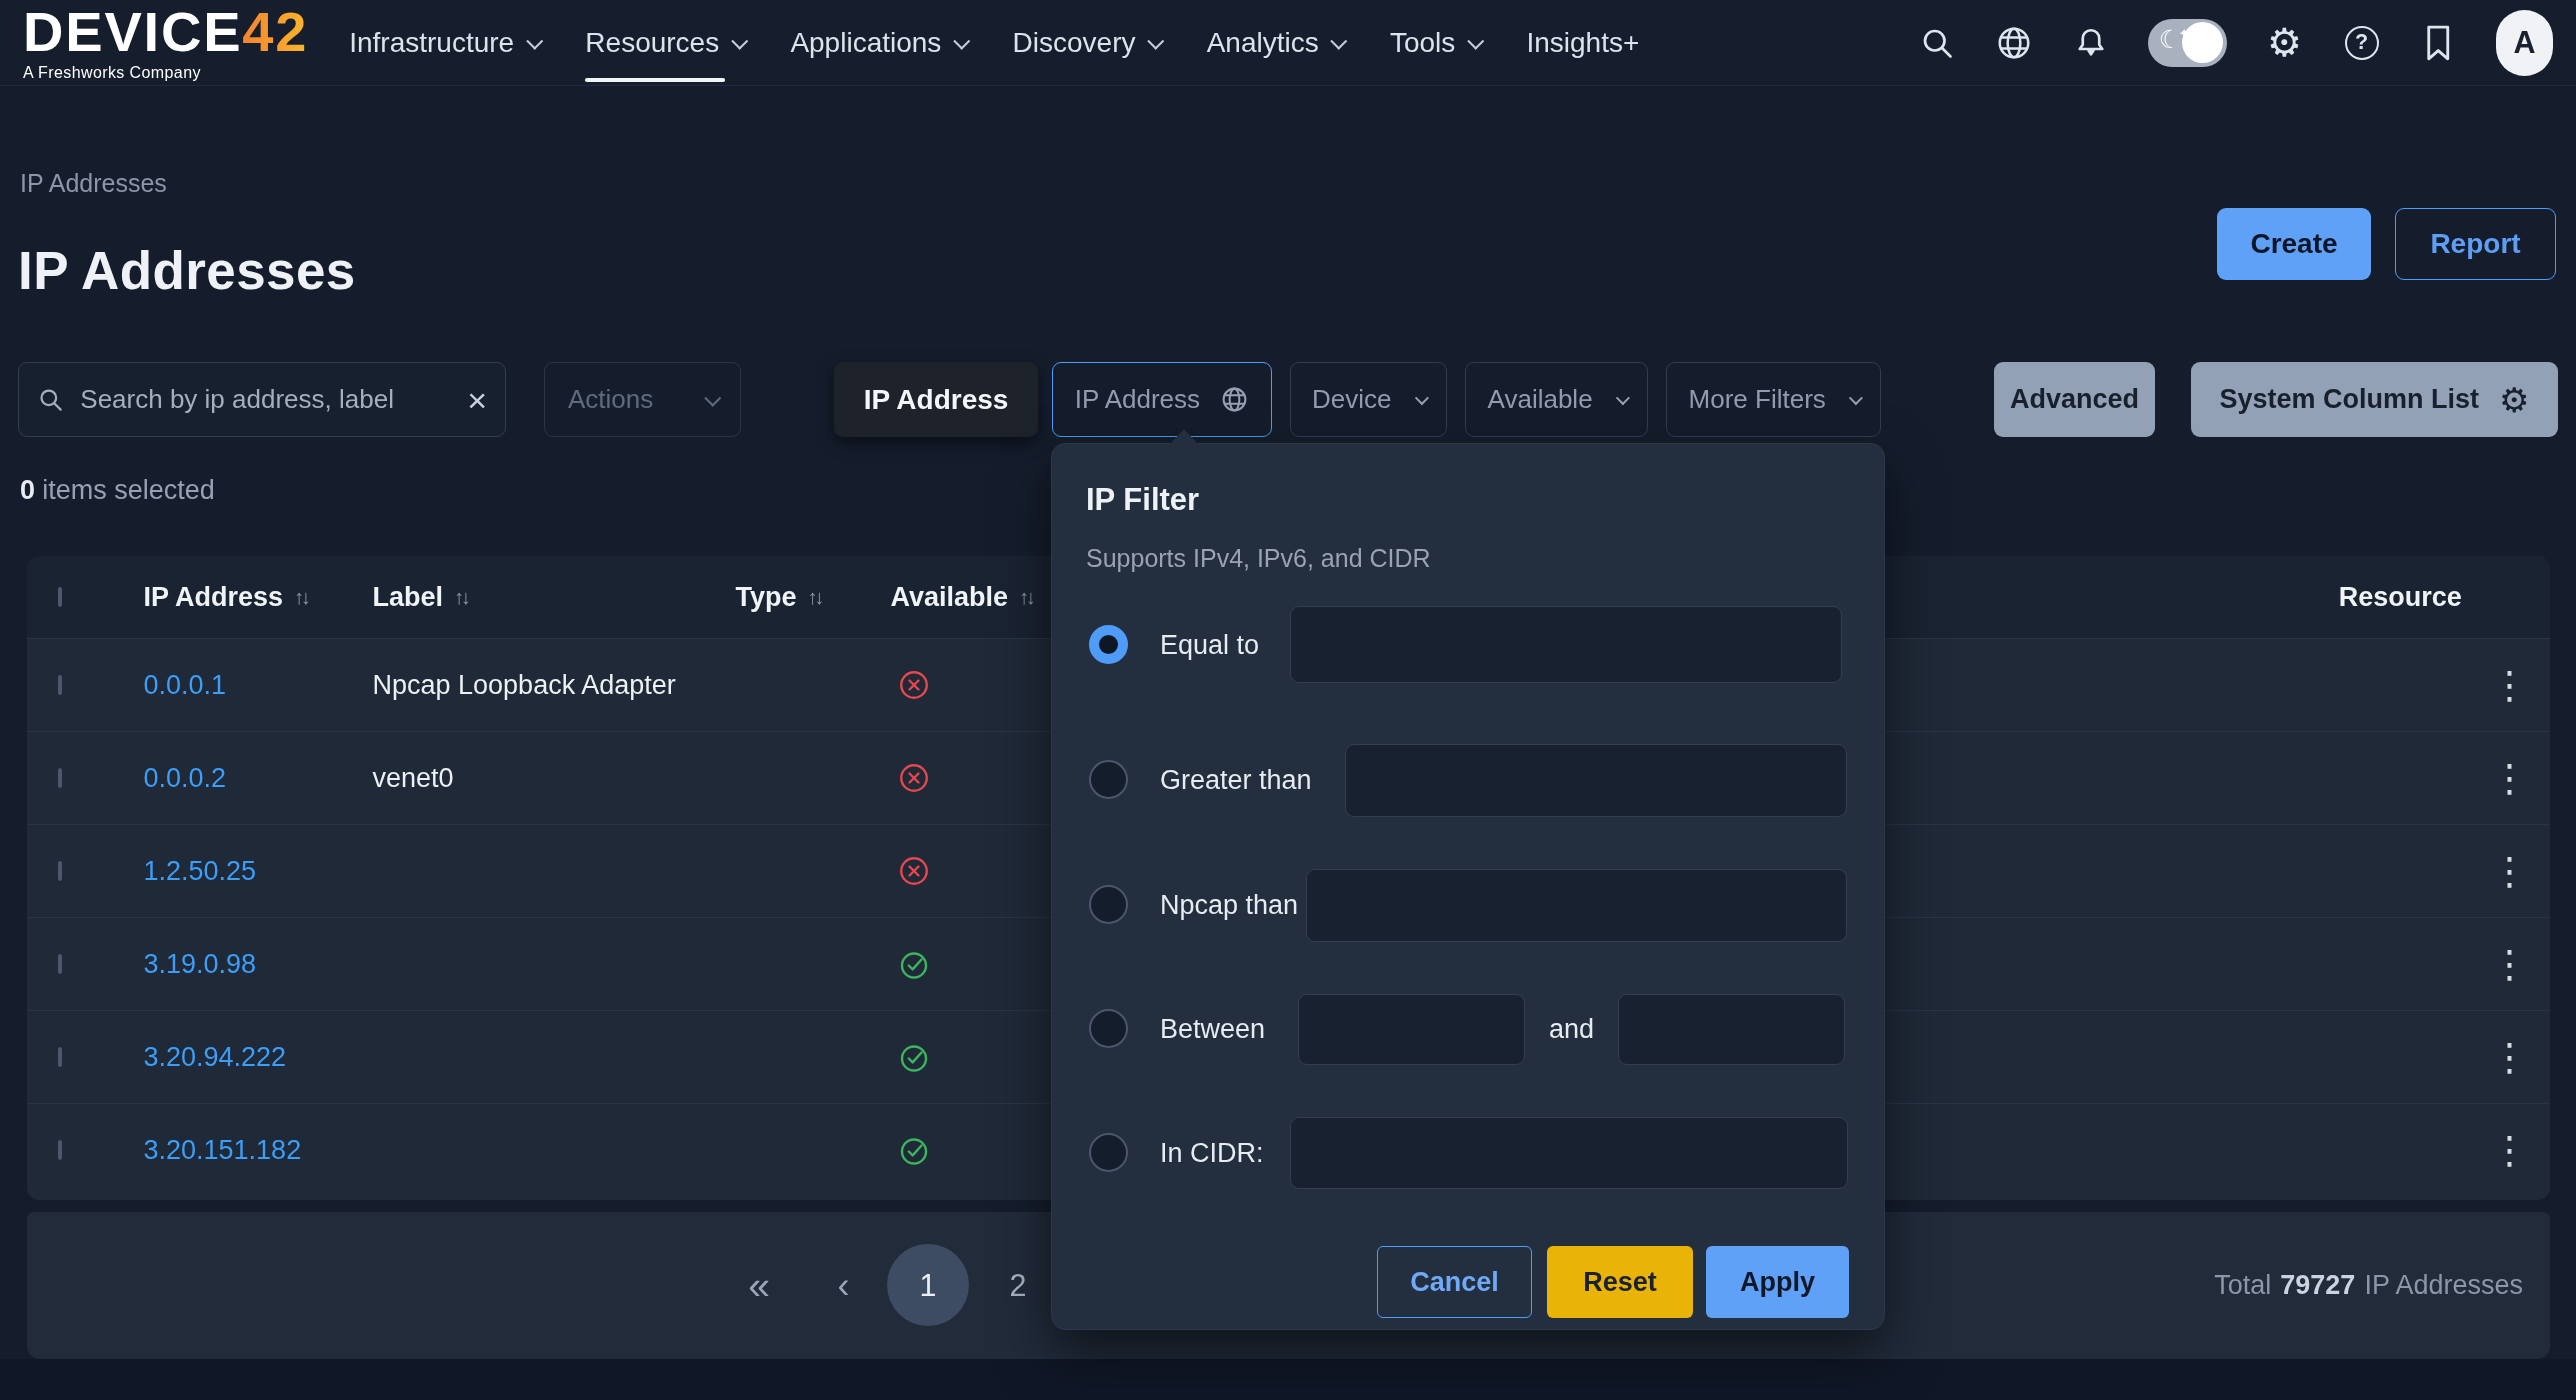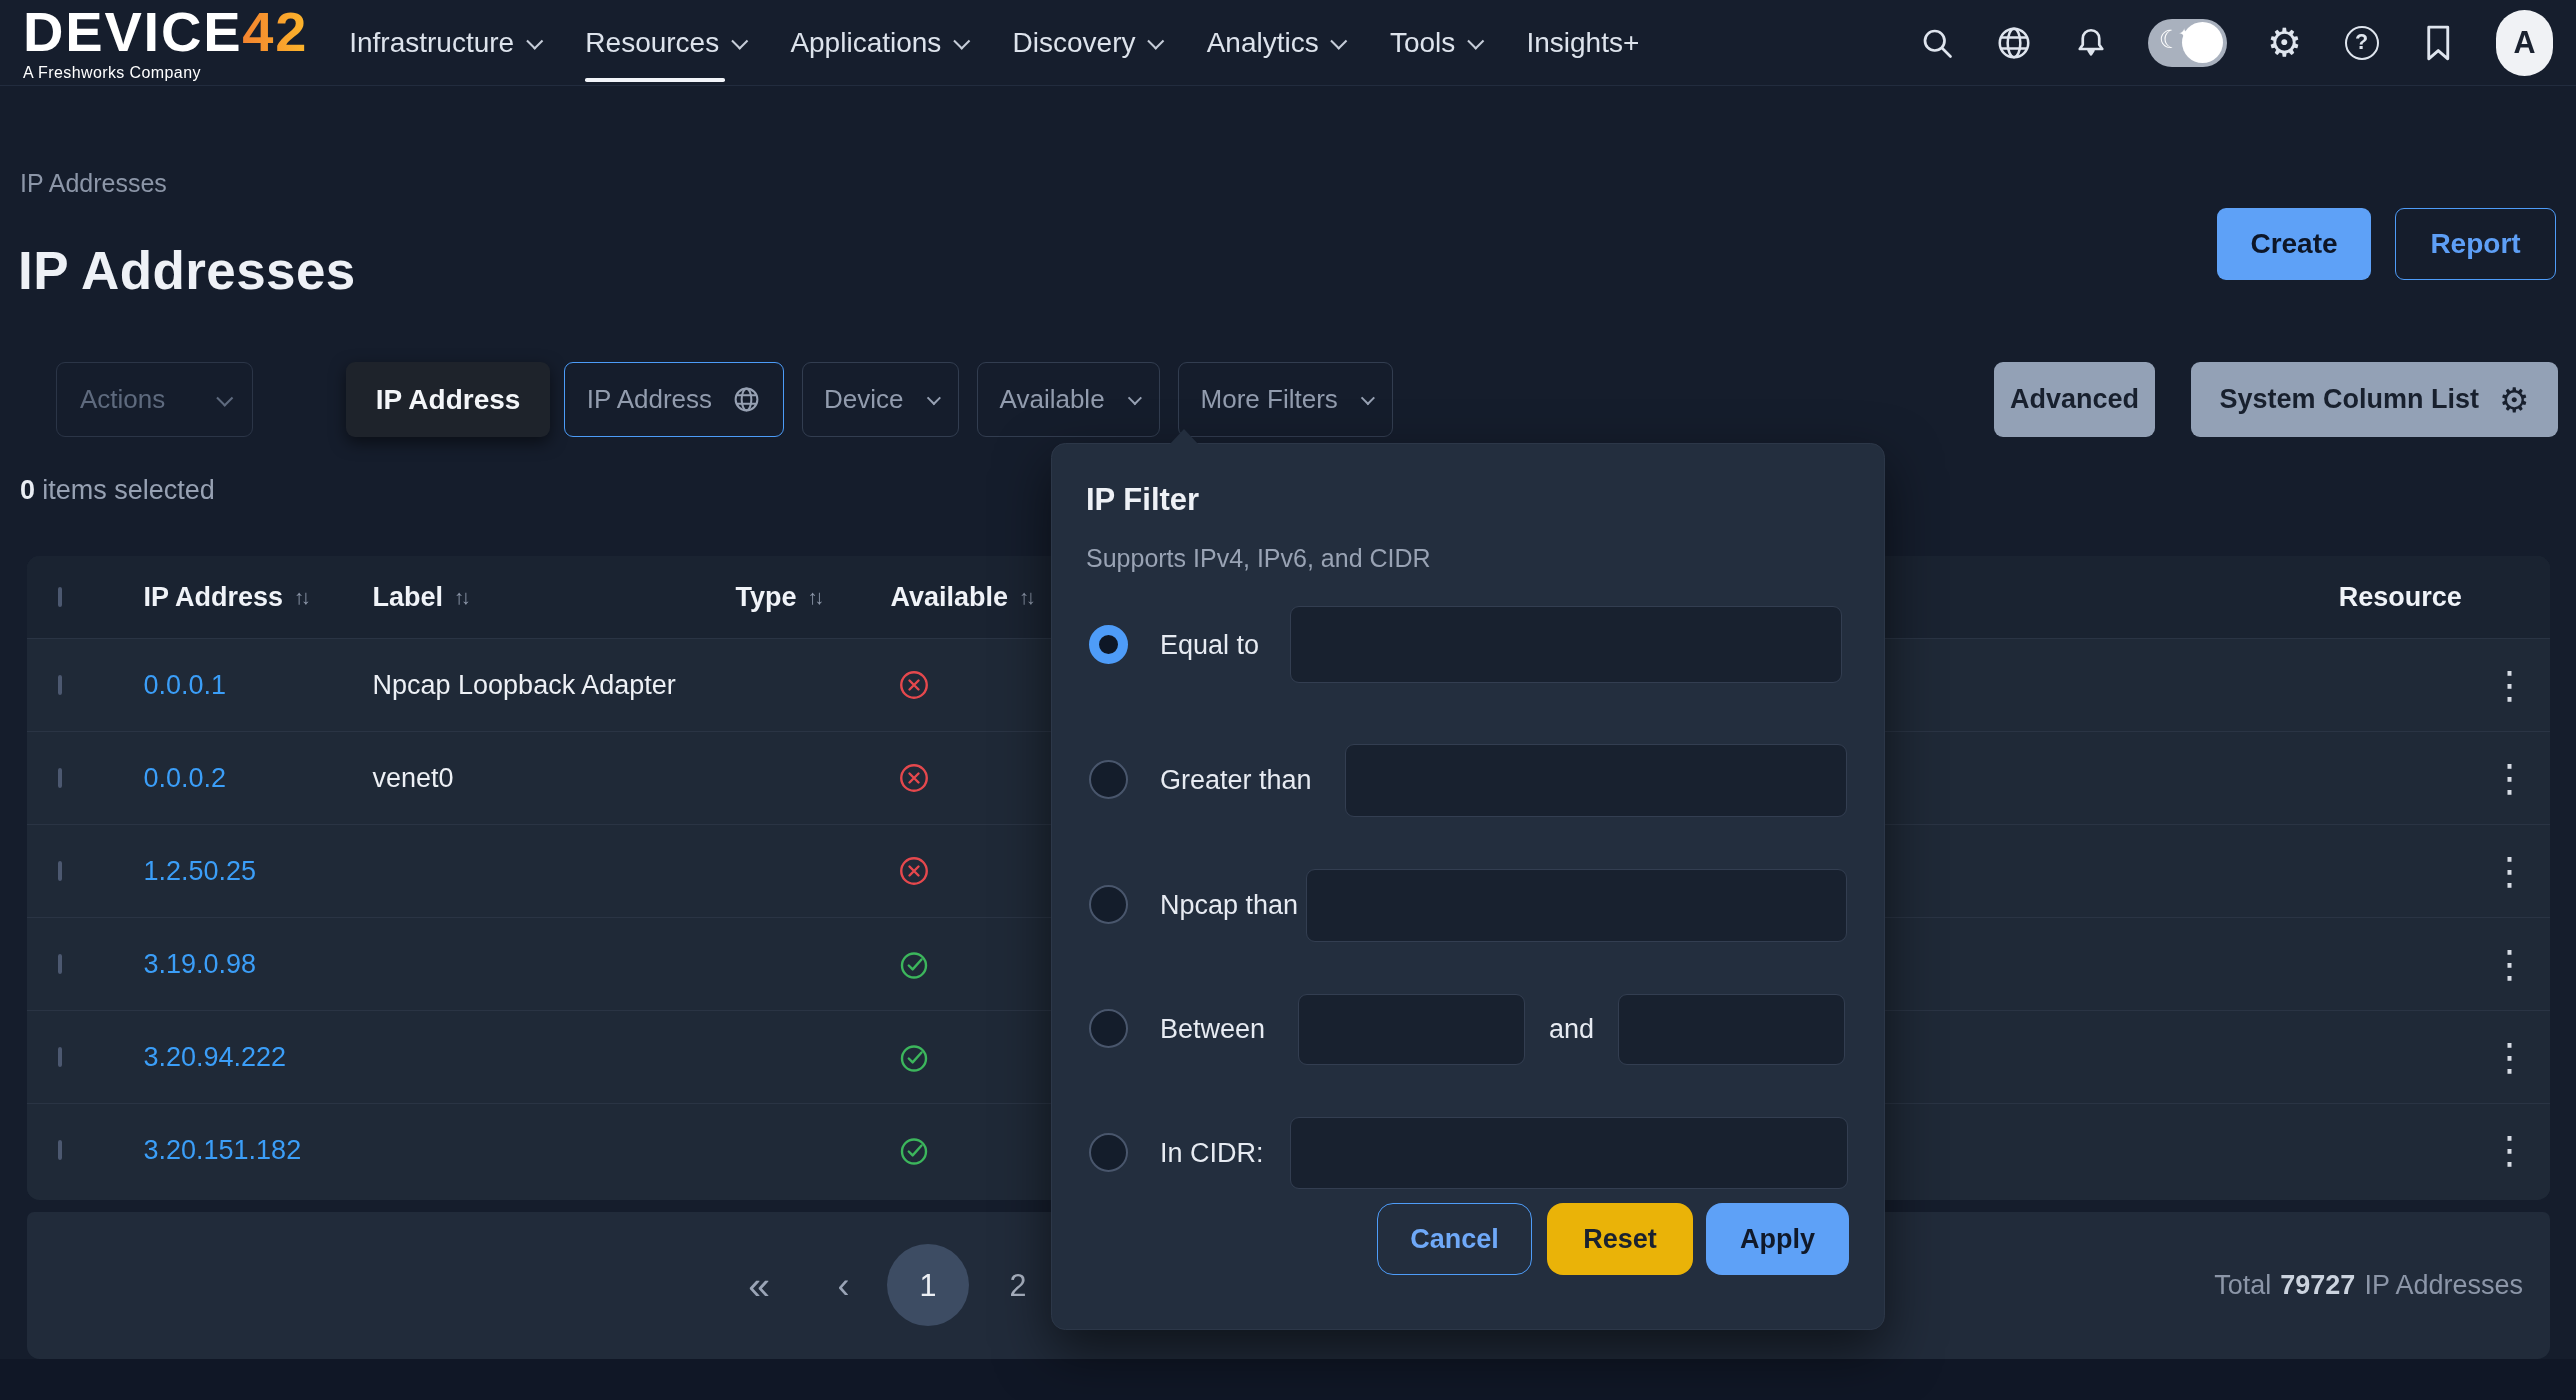--- a/index.html
+++ b/index.html
@@ -91,21 +91,21 @@
   .opt.sel .radio{border:10.8px solid #4e9cf8;background:#0e1726;}
   .opt-label{position:absolute;left:108px;top:0;height:90px;display:flex;align-items:center;font-size:27px;color:#e7ebf2;}
   .pinput{position:absolute;background:#18212f;border:1.8px solid #333e51;border-radius:9px;outline:none;color:#dbe1ea;font-size:26px;padding:0 18px;}
   .opt0 .ia{left:238px;top:6.3px;width:552px;height:77px;}
   .opt1 .ia{left:293px;top:9px;width:502px;height:73px;}
   .opt2 .ia{left:254px;top:9px;width:541px;height:73px;}
   .opt3 .ia{left:246px;top:10px;width:227px;height:71px;}
   .opt3 .and{position:absolute;left:488px;top:0;width:63px;height:90px;display:flex;align-items:center;justify-content:center;font-size:27px;color:#e7ebf2;}
   .opt3 .ib{left:566px;top:10px;width:227px;height:71px;}
   .opt4 .ia{left:238px;top:9px;width:558px;height:72px;}
-  .pa-btn{position:absolute;top:759px;height:72px;border-radius:16px;font-size:27px;font-weight:600;display:flex;align-items:center;justify-content:center;cursor:pointer;border:none;}
+  .pa-btn{position:absolute;top:802px;height:72px;border-radius:6px;font-size:27px;font-weight:600;display:flex;align-items:center;justify-content:center;cursor:pointer;border:none;}
   .pa-cancel{left:325px;width:155px;background:transparent;border:1.8px solid #4e9cf8;color:#6fa9f8;}
   .pa-reset{left:495px;width:146px;background:#eab308;color:#1a2230;}
   .pa-apply{left:654px;width:143px;background:#5ea1f7;color:#10192a;}
 
   svg{display:block;}
 </style>
 </head>
 <body>
 
 <div class="stage">
@@ -194,20 +194,30 @@
   </header>
 
   <div class="breadcrumb">IP Addresses</div>
   <h1 class="page-title">IP Addresses</h1>
   <div class="header-actions">
     <button class="btn btn-create">Create</button>
     <button class="btn btn-report">Report</button>
   </div>
 
   <div class="toolbar">
+    <div class="search-box">
+      <span>
+        <svg width="27" height="27" viewBox="0 0 24 24" fill="none" stroke="#a5aebd" stroke-width="2" stroke-linecap="round">
+            <circle cx="10.5" cy="10.5" r="6.5"></circle>
+            <path d="M15.5 15.5L21 21"></path>
+          </svg>
+      </span>
+      <input placeholder="Search by ip address, label" style="">
+      <span class="clear-x">×</span>
+    </div>
     <div class="actions-btn">
       <span>Actions</span>
       <span class="chev"></span>
     </div>
     <div class="chip">IP Address</div>
     <span id="filter-buttons" style="display:contents">
   <div class="filter-btn active" style="margin-left: 14.3px;">
     <span class="f-label">IP Address</span>
     <span class="f-globe" style="margin-left:20px;">
       <svg width="29" height="29" viewBox="0 0 24 24" fill="none" stroke="#97a1b3" stroke-width="1.7">

